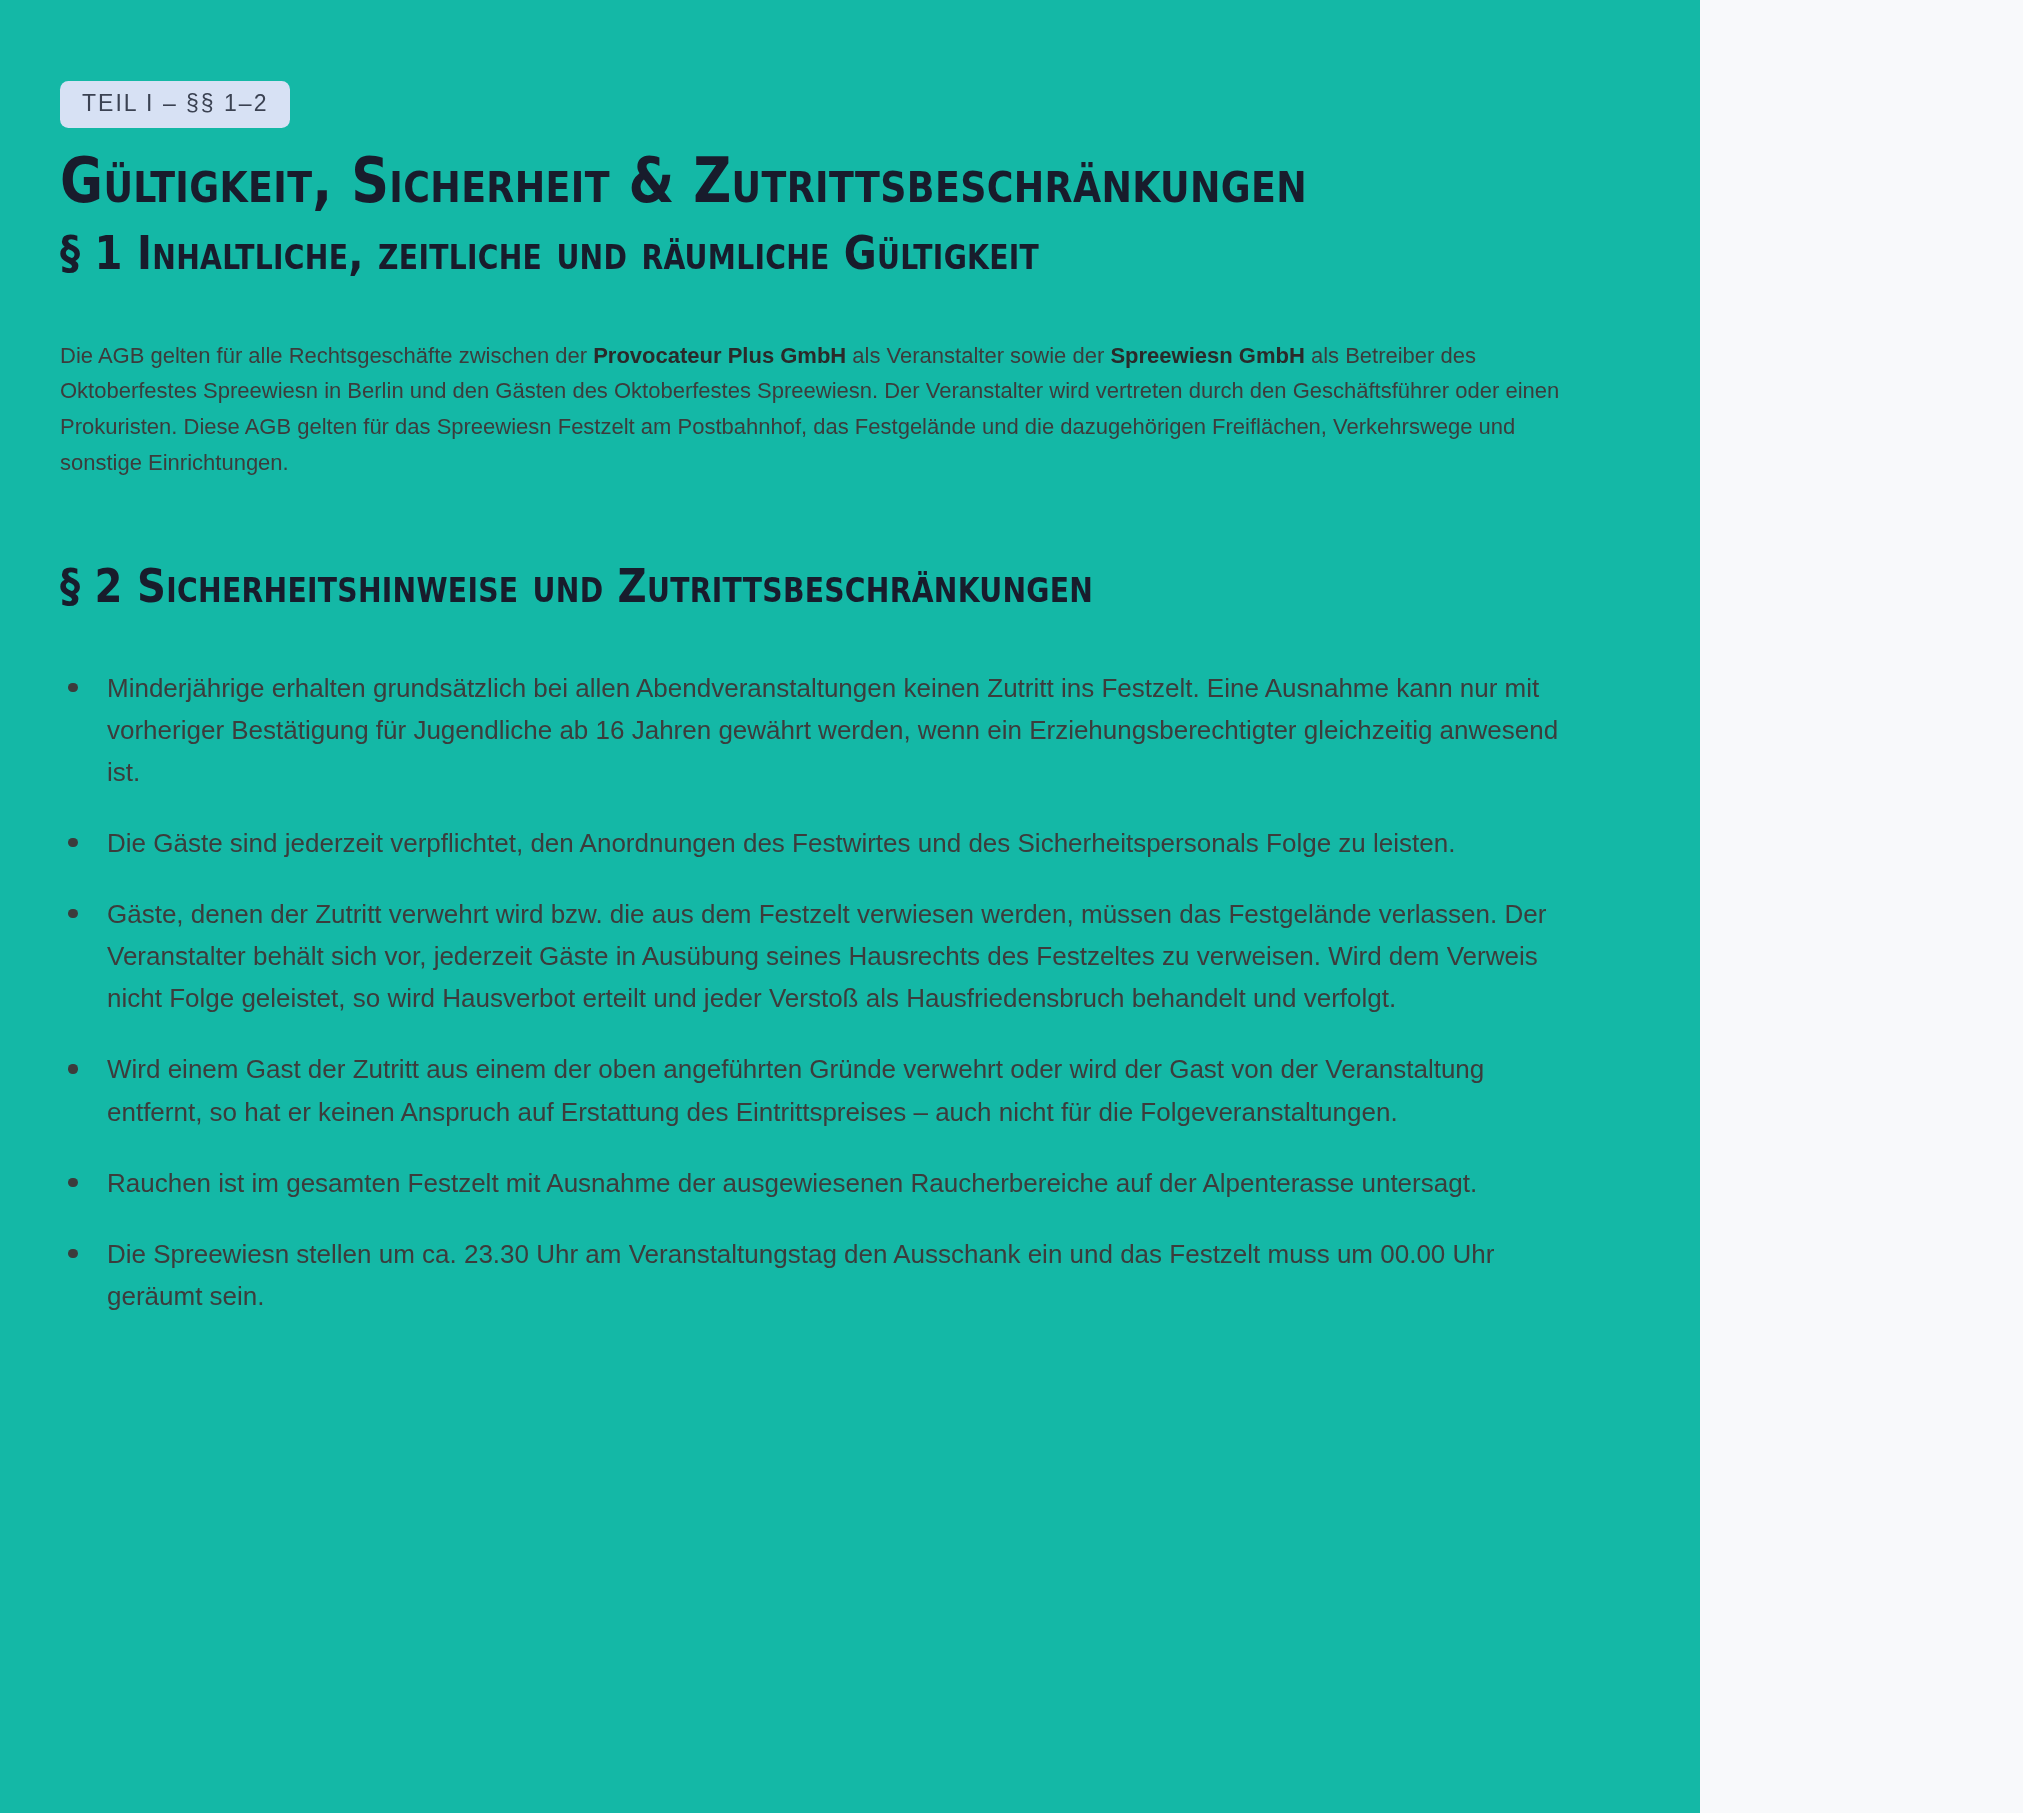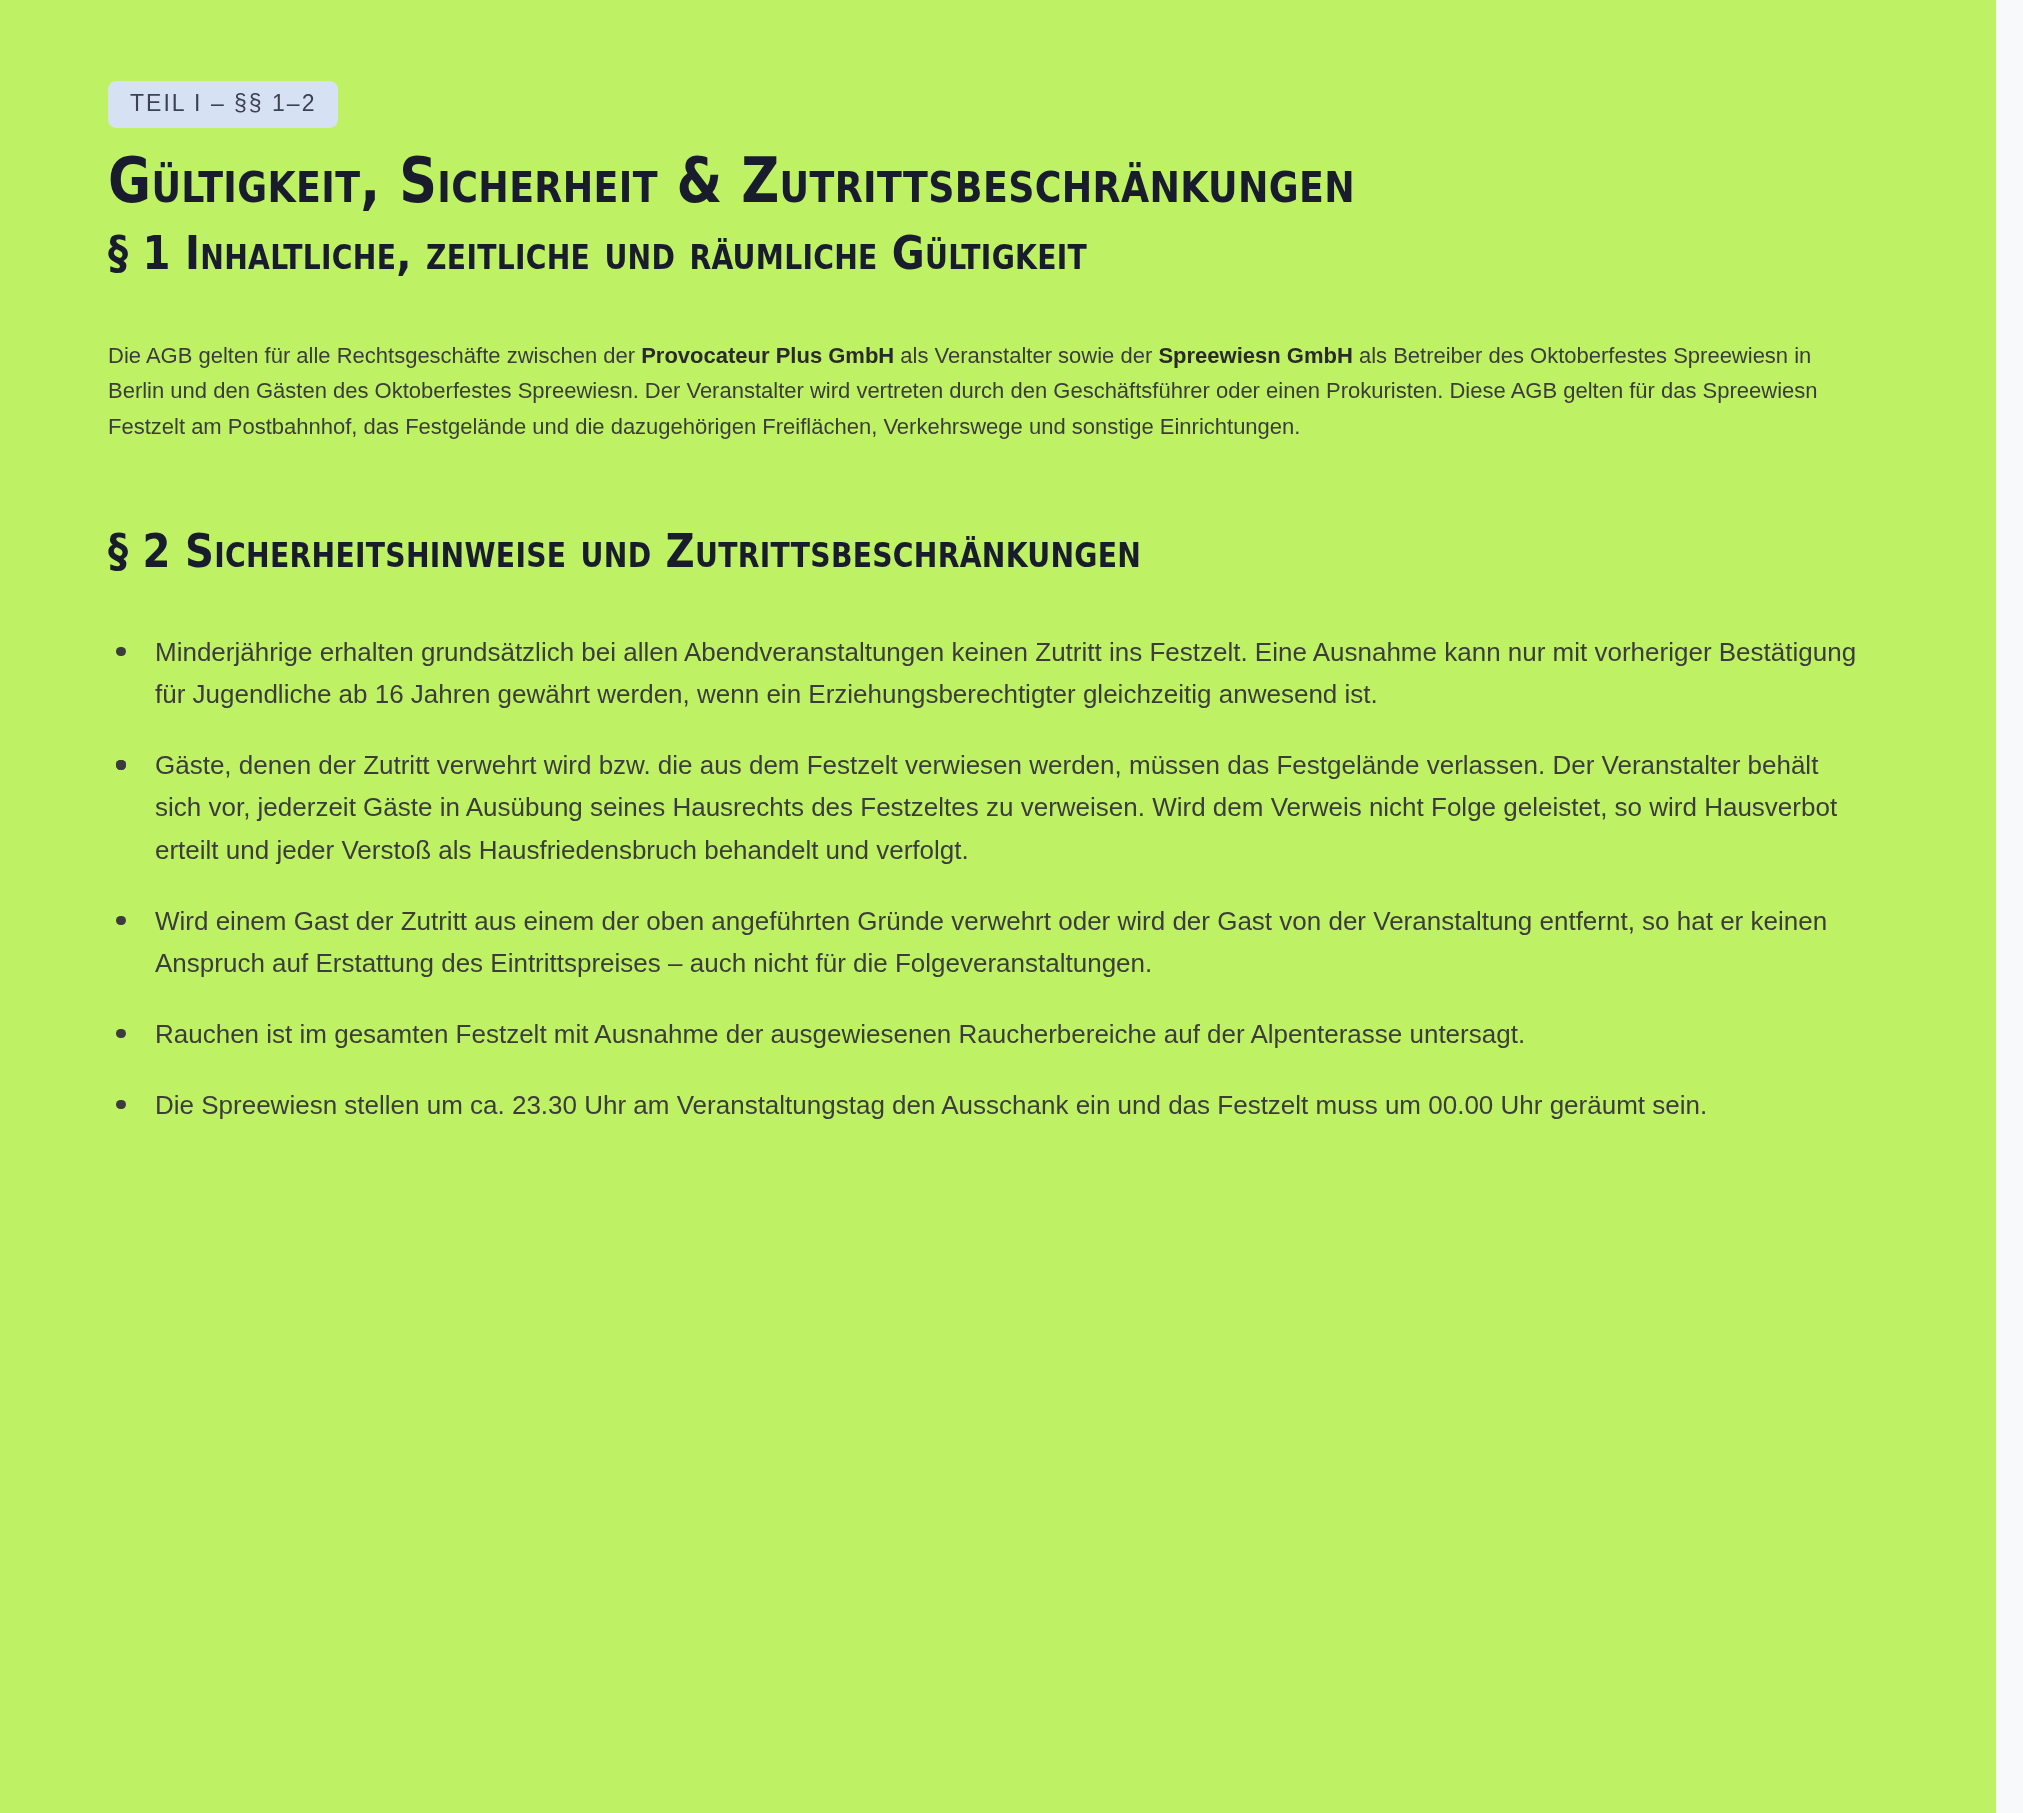--- a/index.html
+++ b/index.html
@@ -11,24 +11,24 @@
     width: 2024px;
     height: 1813px;
     background: #f8f9fb;
     font-family: "Liberation Sans", "DejaVu Sans", sans-serif;
     -webkit-font-smoothing: antialiased;
     overflow: hidden;
   }
 
   .page {
     box-sizing: border-box;
-    width: 1996px;
+    width: 1700px;
     height: 1813px;
-    padding: 81px 126px 0 108px;
-    background: #bef264;
+    padding: 81px 126px 0 60px;
+    background: #14b8a6;
   }
 
   
   .badge-row {
     margin: 0 0 15px 0;
   }
   .badge {
     display: inline-block;
     background: #d7e1f4;
     color: #3b4252;
@@ -136,20 +136,21 @@
 
   <h2 class="section-heading second">§ 2 Sicherheitshinweise und Zutrittsbeschränkungen</h2>
 
   <ul class="bullet-list">
     <li class="bullet-item">
       <span class="bullet-dot"></span>
       <span>Minderjährige erhalten grundsätzlich bei allen Abendveranstaltungen keinen Zutritt ins Festzelt. Eine Ausnahme kann nur mit vorheriger Bestätigung für Jugendliche ab 16 Jahren gewährt werden, wenn ein Erziehungsberechtigter gleichzeitig anwesend ist.</span>
     </li>
     <li class="bullet-item">
       <span class="bullet-dot"></span>
+      <span>Die Gäste sind jederzeit verpflichtet, den Anordnungen des Festwirtes und des Sicherheitspersonals Folge zu leisten.</span>
     </li>
     <li class="bullet-item">
       <span class="bullet-dot"></span>
       <span>Gäste, denen der Zutritt verwehrt wird bzw. die aus dem Festzelt verwiesen werden, müssen das Festgelände verlassen. Der Veranstalter behält sich vor, jederzeit Gäste in Ausübung seines Hausrechts des Festzeltes zu verweisen. Wird dem Verweis nicht Folge geleistet, so wird Hausverbot erteilt und jeder Verstoß als Hausfriedensbruch behandelt und verfolgt.</span>
     </li>
     <li class="bullet-item">
       <span class="bullet-dot"></span>
       <span>Wird einem Gast der Zutritt aus einem der oben angeführten Gründe verwehrt oder wird der Gast von der Veranstaltung entfernt, so hat er keinen Anspruch auf Erstattung des Eintrittspreises – auch nicht für die Folgeveranstaltungen.</span>
     </li>
     <li class="bullet-item">

